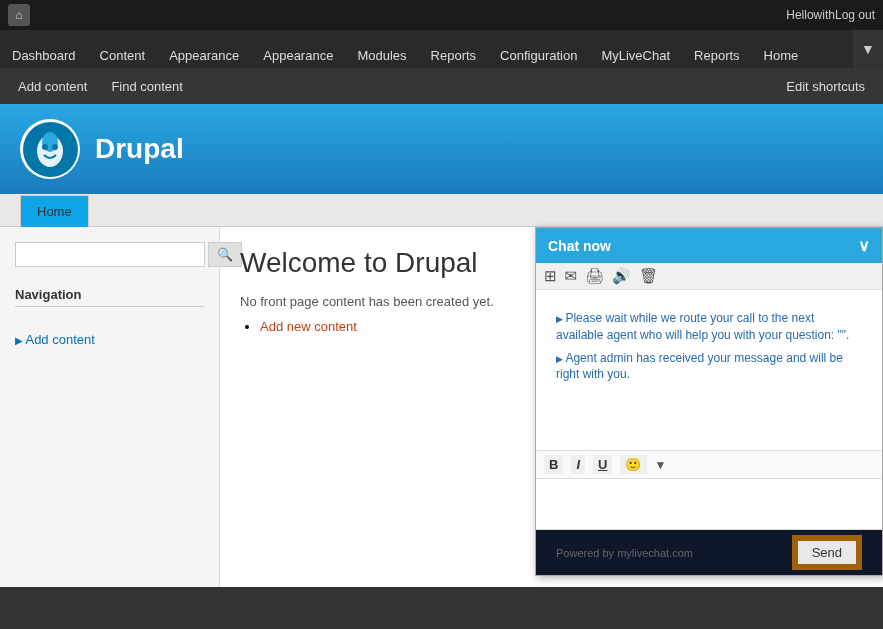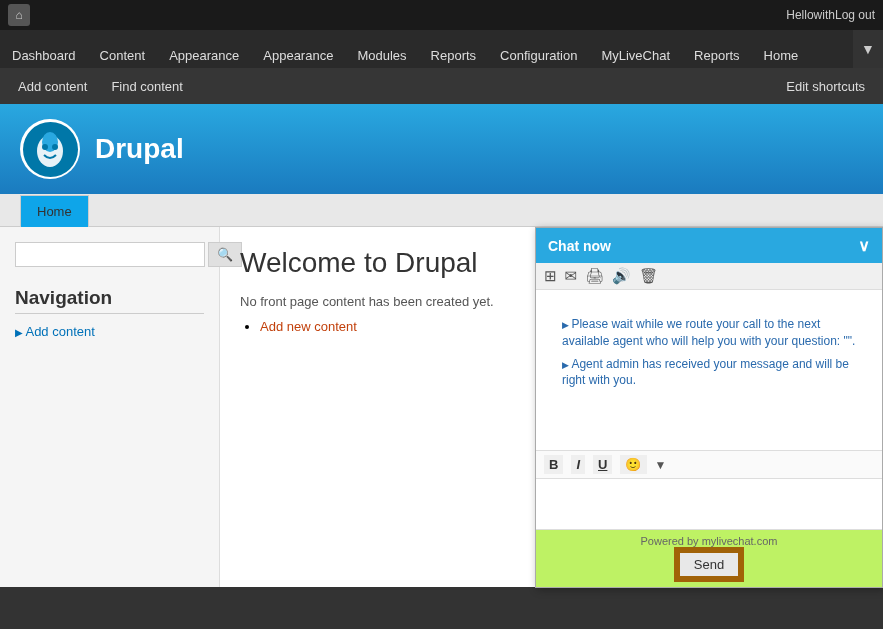--- a/index.html
+++ b/index.html
@@ -148,24 +148,24 @@
       outline: none;
     }
     #search-box button {
       background: #e0e0e0;
       border: 1px solid #ccc;
       padding: 4px 8px;
       cursor: pointer;
       font-size: 13px;
     }
     .nav-section h3 {
-      font-size: 19px;
+      font-size: 13px;
       font-weight: bold;
       color: #333;
-      margin-bottom: 8px;
+      margin-bottom: 23px;
       border-bottom: 1px solid #ccc;
       padding-bottom: 4px;
     }
     .nav-section a {
       display: block;
       color: #0071b8;
       text-decoration: none;
       font-size: 13px;
       padding: 2px 0;
       cursor: pointer;
@@ -226,21 +226,21 @@
       border-bottom: 1px solid #ddd;
       padding: 4px 8px;
       display: flex;
       gap: 8px;
       align-items: center;
     }
     .chat-tool-icon {
       color: #555; font-size: 15px; cursor: pointer;
     }
     #chat-messages {
-      padding: 26px;
+      padding: 20px;
       min-height: 160px;
       max-height: 200px;
       overflow-y: auto;
       font-size: 12px;
       color: #333;
       background: #fff;
     }
     .chat-msg { margin-bottom: 6px; line-height: 1.4; color: #2a6aad; }
     .chat-msg:before { content: "▶ "; font-size: 9px; color: #2a6aad; }
     #chat-format-bar {
@@ -261,22 +261,21 @@
       background: #fff;
       border: none;
       outline: none;
     }
     #chat-footer {
       border-top: 1px solid #ddd;
       padding: 5px 20px;
       display: flex;
       align-items: center;
       justify-content: space-between;
-      background: #bef264;
-      flex-direction: column;
+      background: #0f172a;
     }
     #chat-footer-text { font-size: 11px; color: #666; }
     #send-btn {
       background: #e8e8e8;
       border: 6px solid #a16207;
       padding: 4px 14px;
       font-size: 13px;
       cursor: pointer;
       color: #333;
     }

